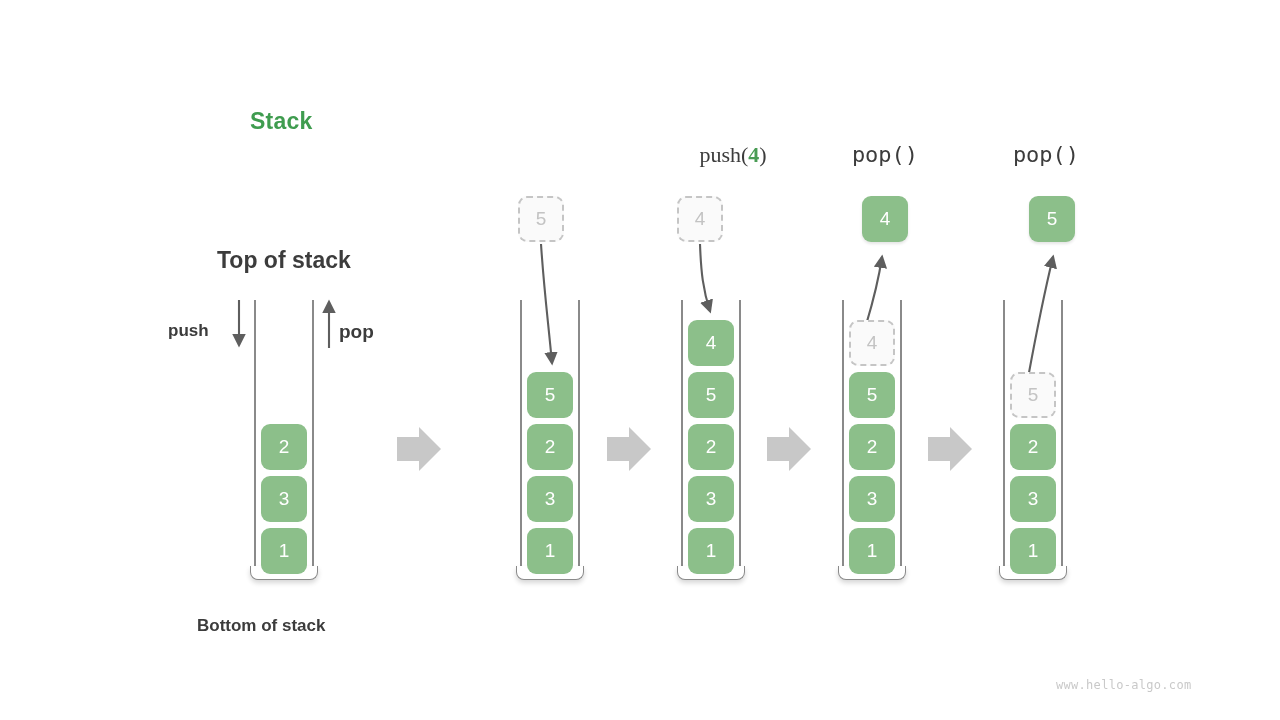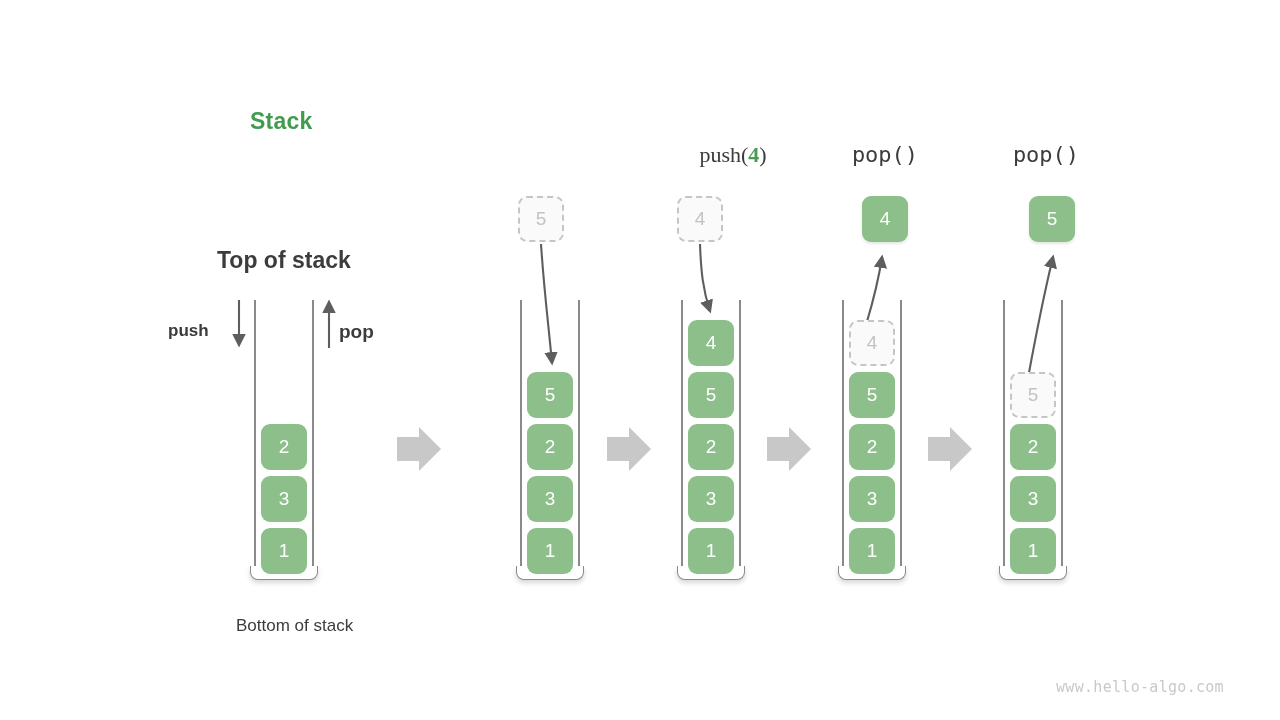--- a/index.html
+++ b/index.html
@@ -20,21 +20,21 @@
     font-size:23px;font-weight:bold;
     color:#3f9c4f;
     letter-spacing:0.2px;
   }
   .top-label{
     left:217px;top:247px;
     font-size:23px;font-weight:bold;color:#3c3c3c;
   }
   .bottom-label{
     left:197px;top:616px;
-    font-size:17px;font-weight:normal;color:#3c3c3c;margin-left:39px;
+    font-size:17px;font-weight:bold;color:#3c3c3c;
   }
   .push-label{
     left:168px;top:321px;
     font-size:17px;font-weight:bold;color:#3c3c3c;
   }
   .pop-label{
     left:339px;top:321px;
     font-size:19px;font-weight:bold;color:#3c3c3c;
   }
 
@@ -108,21 +108,21 @@
     position:absolute;left:0;top:0;
     width:1280px;height:720px;
     pointer-events:none;
     z-index:2;
   }
 
   
   .watermark{
     left:1056px;top:678px;
     font-family:"DejaVu Sans Mono","Liberation Mono",monospace;
-    font-size:15px;
+    font-size:12px;
     color:#c9c9c9;
     letter-spacing:0.3px;
   }
 </style>
 </head>
 <body>
 
 <div id="stage">
 
   <svg class="overlay" viewBox="0 0 1280 720">

